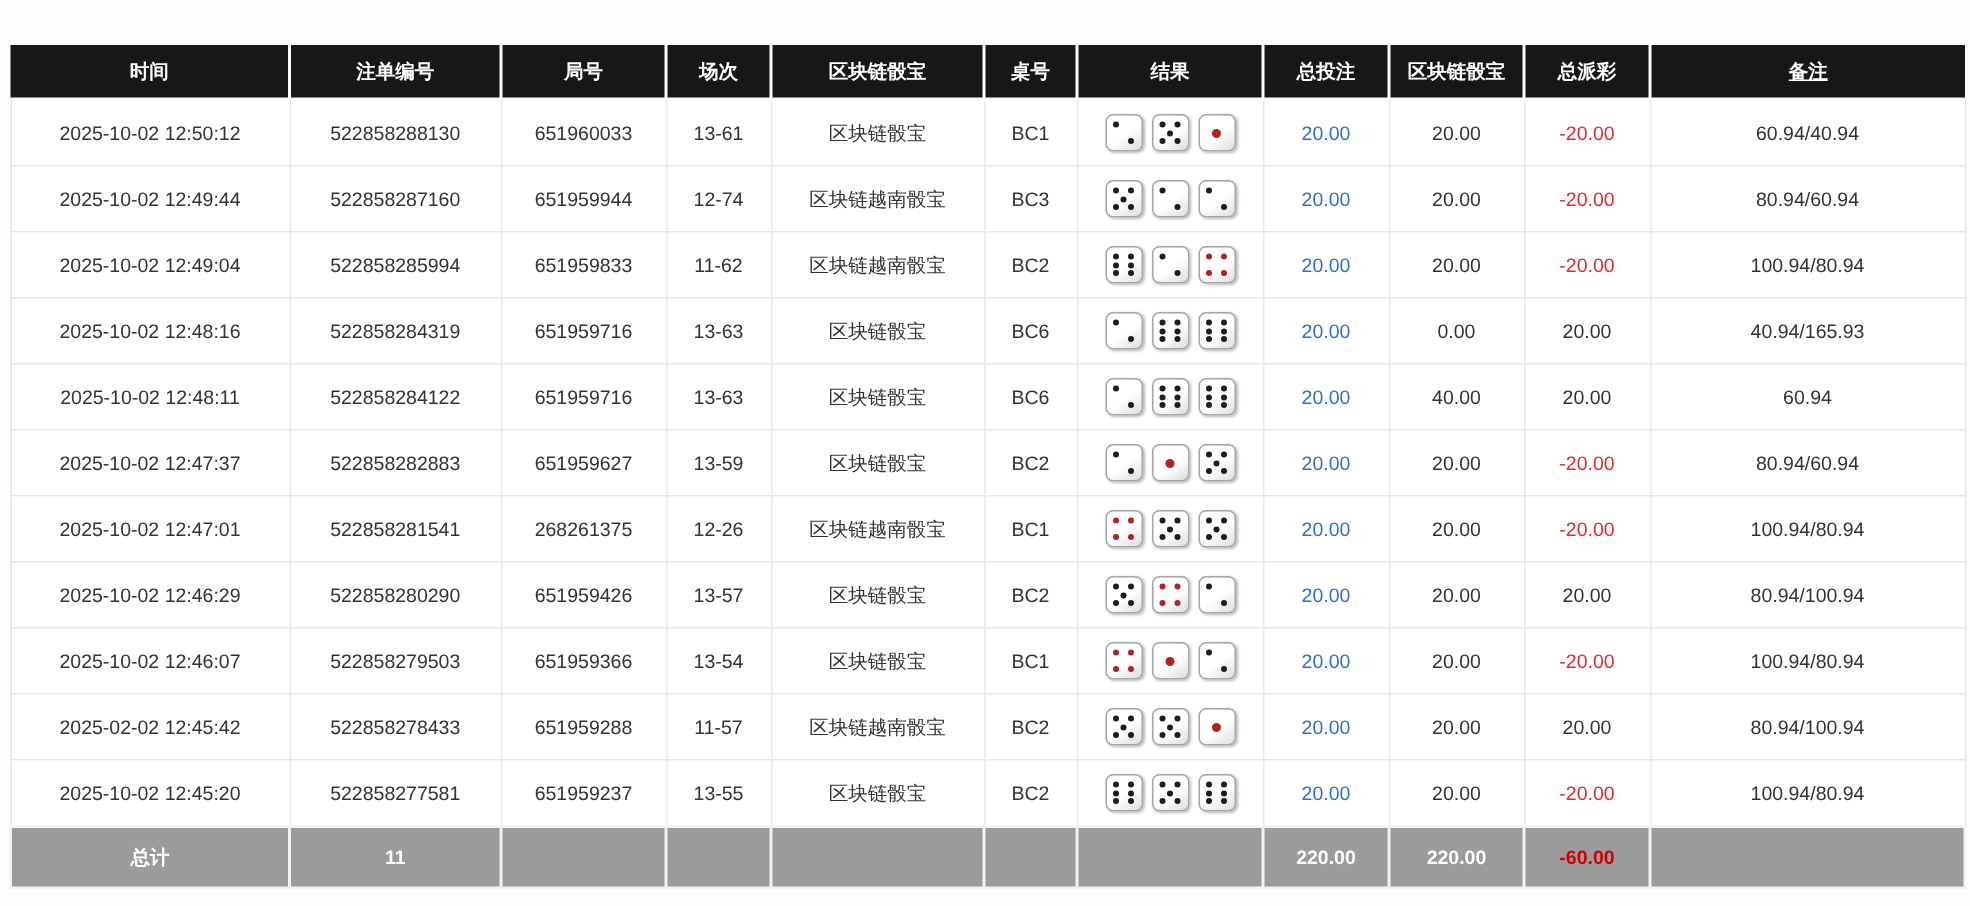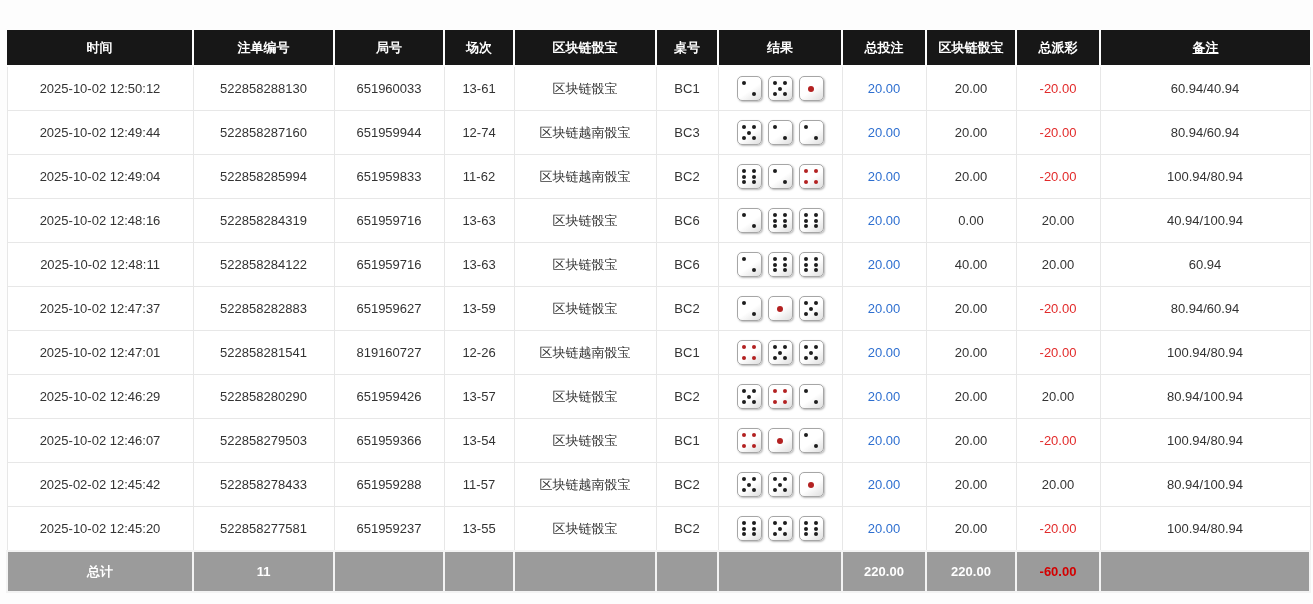--- a/index.html
+++ b/index.html
@@ -105,21 +105,21 @@
           <td>2025-10-02 12:48:16</td>
           <td>522858284319</td>
           <td>651959716</td>
           <td>13-63</td>
           <td>区块链骰宝</td>
           <td>BC6</td>
           <td class="result-cell"><span class="die"><i class="pip" style="left: 28%; top: 28%;"></i><i class="pip" style="left: 72%; top: 72%;"></i></span><span class="die"><i class="pip" style="left: 28%; top: 28%;"></i><i class="pip" style="left: 72%; top: 28%;"></i><i class="pip" style="left: 28%; top: 50%;"></i><i class="pip" style="left: 72%; top: 50%;"></i><i class="pip" style="left: 28%; top: 72%;"></i><i class="pip" style="left: 72%; top: 72%;"></i></span><span class="die"><i class="pip" style="left: 28%; top: 28%;"></i><i class="pip" style="left: 72%; top: 28%;"></i><i class="pip" style="left: 28%; top: 50%;"></i><i class="pip" style="left: 72%; top: 50%;"></i><i class="pip" style="left: 28%; top: 72%;"></i><i class="pip" style="left: 72%; top: 72%;"></i></span></td>
           <td><span class="bet-link">20.00</span></td>
           <td>0.00</td>
           <td>20.00</td>
-          <td>40.94/100.94</td>
+          <td>40.94/165.93</td>
         </tr>
         <tr>
           <td>2025-10-02 12:48:11</td>
           <td>522858284122</td>
           <td>651959716</td>
           <td>13-63</td>
           <td>区块链骰宝</td>
           <td>BC6</td>
           <td class="result-cell"><span class="die"><i class="pip" style="left: 28%; top: 28%;"></i><i class="pip" style="left: 72%; top: 72%;"></i></span><span class="die"><i class="pip" style="left: 28%; top: 28%;"></i><i class="pip" style="left: 72%; top: 28%;"></i><i class="pip" style="left: 28%; top: 50%;"></i><i class="pip" style="left: 72%; top: 50%;"></i><i class="pip" style="left: 28%; top: 72%;"></i><i class="pip" style="left: 72%; top: 72%;"></i></span><span class="die"><i class="pip" style="left: 28%; top: 28%;"></i><i class="pip" style="left: 72%; top: 28%;"></i><i class="pip" style="left: 28%; top: 50%;"></i><i class="pip" style="left: 72%; top: 50%;"></i><i class="pip" style="left: 28%; top: 72%;"></i><i class="pip" style="left: 72%; top: 72%;"></i></span></td>
           <td><span class="bet-link">20.00</span></td>
@@ -136,21 +136,21 @@
           <td>BC2</td>
           <td class="result-cell"><span class="die"><i class="pip" style="left: 28%; top: 28%;"></i><i class="pip" style="left: 72%; top: 72%;"></i></span><span class="die"><i class="pip red big" style="left: 50%; top: 50%;"></i></span><span class="die"><i class="pip" style="left: 28%; top: 28%;"></i><i class="pip" style="left: 72%; top: 28%;"></i><i class="pip" style="left: 50%; top: 50%;"></i><i class="pip" style="left: 28%; top: 72%;"></i><i class="pip" style="left: 72%; top: 72%;"></i></span></td>
           <td><span class="bet-link">20.00</span></td>
           <td>20.00</td>
           <td class="neg">-20.00</td>
           <td>80.94/60.94</td>
         </tr>
         <tr>
           <td>2025-10-02 12:47:01</td>
           <td>522858281541</td>
-          <td>819160727</td>
+          <td>268261375</td>
           <td>12-26</td>
           <td>区块链越南骰宝</td>
           <td>BC1</td>
           <td class="result-cell"><span class="die"><i class="pip red" style="left: 28%; top: 28%;"></i><i class="pip red" style="left: 72%; top: 28%;"></i><i class="pip red" style="left: 28%; top: 72%;"></i><i class="pip red" style="left: 72%; top: 72%;"></i></span><span class="die"><i class="pip" style="left: 28%; top: 28%;"></i><i class="pip" style="left: 72%; top: 28%;"></i><i class="pip" style="left: 50%; top: 50%;"></i><i class="pip" style="left: 28%; top: 72%;"></i><i class="pip" style="left: 72%; top: 72%;"></i></span><span class="die"><i class="pip" style="left: 28%; top: 28%;"></i><i class="pip" style="left: 72%; top: 28%;"></i><i class="pip" style="left: 50%; top: 50%;"></i><i class="pip" style="left: 28%; top: 72%;"></i><i class="pip" style="left: 72%; top: 72%;"></i></span></td>
           <td><span class="bet-link">20.00</span></td>
           <td>20.00</td>
           <td class="neg">-20.00</td>
           <td>100.94/80.94</td>
         </tr>
         <tr>

